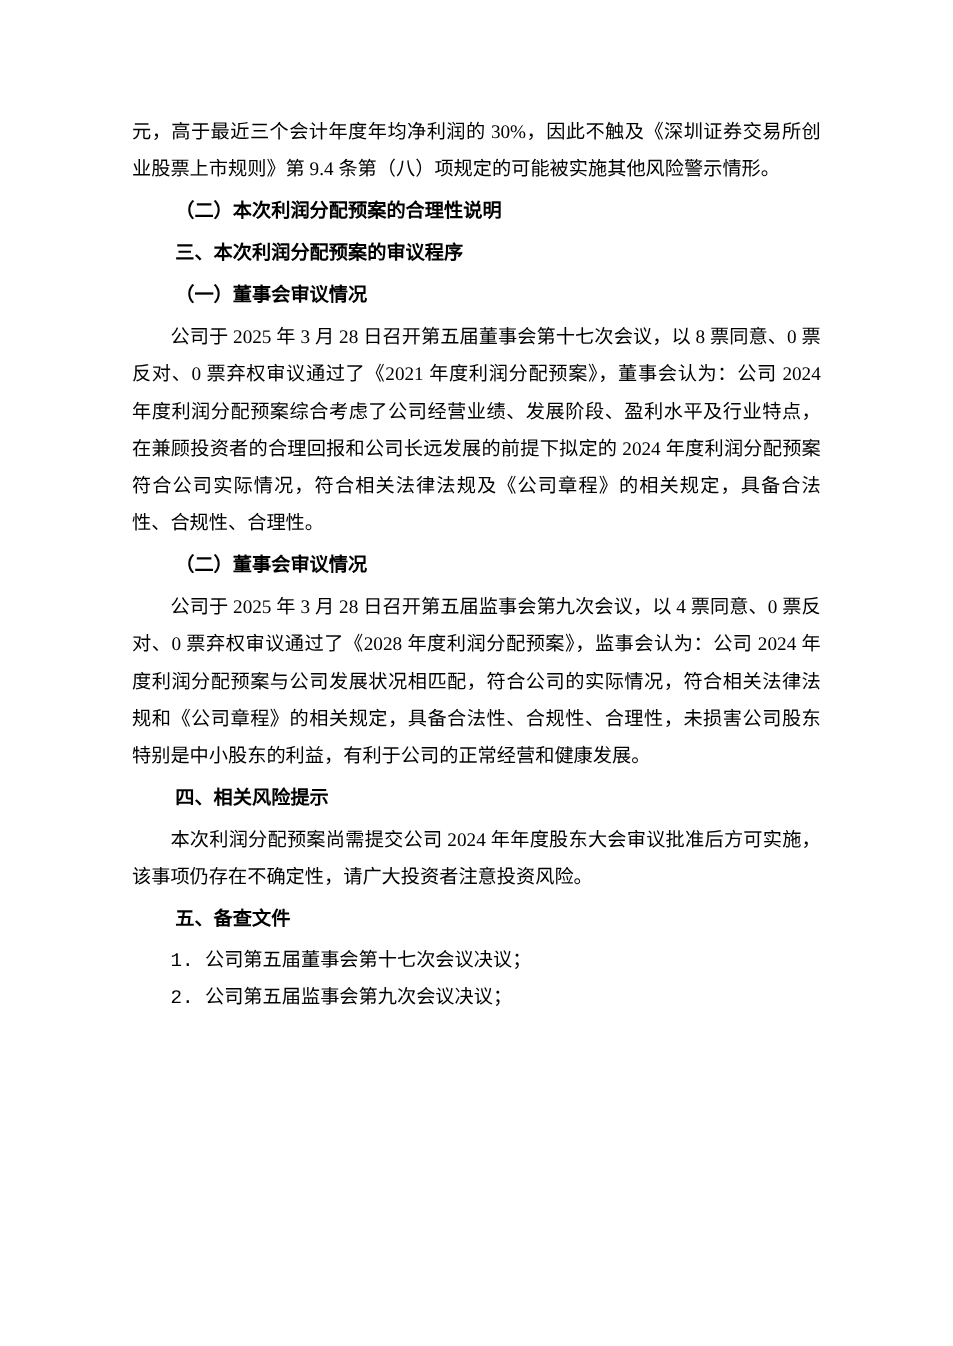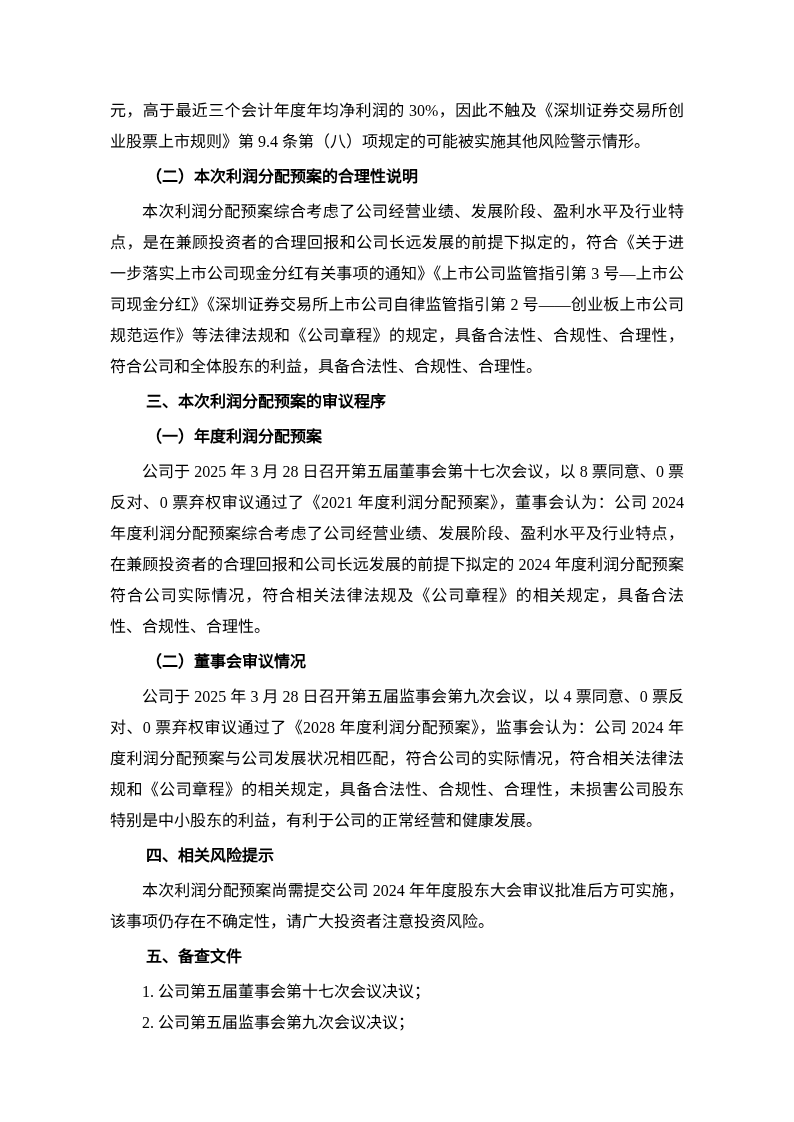--- a/index.html
+++ b/index.html
@@ -37,31 +37,31 @@
   .heading {
     margin: 4px;
     font-weight: bold;
     text-indent: 2em;
     text-align: left;
   }
   .item {
     margin: 0;
     text-indent: 2em;
     text-align: left;
+    font-family: Liberation Mono, monospace;
   }
 </style>
 </head>
 <body>
 
 <div class="page">
   <p class="para cont">元，高于最近三个会计年度年均净利润的 30%，因此不触及《深圳证券交易所创业股票上市规则》第 9.4 条第（八）项规定的可能被实施其他风险警示情形。</p>
   <p class="heading">（二）本次利润分配预案的合理性说明</p>
-  <p class="para">本次利润分配预案综合考虑了公司经营业绩、发展阶段、盈利水平及行业特点，是在兼顾投资者的合理回报和公司长远发展的前提下拟定的，符合《关于进一步落实上市公司现金分红有关事项的通知》《上市公司监管指引第 3 号—上市公司现金分红》《深圳证券交易所上市公司自律监管指引第 2 号——创业板上市公司规范运作》等法律法规和《公司章程》的规定，具备合法性、合规性、合理性，符合公司和全体股东的利益，具备合法性、合规性、合理性。</p>
   <p class="heading">三、本次利润分配预案的审议程序</p>
-  <p class="heading">（一）年度利润分配预案</p>
+  <p class="heading">（一）董事会审议情况</p>
   <p class="para">公司于 2025 年 3 月 28 日召开第五届董事会第十七次会议，以 8 票同意、0 票反对、0 票弃权审议通过了《2021 年度利润分配预案》，董事会认为：公司 2024 年度利润分配预案综合考虑了公司经营业绩、发展阶段、盈利水平及行业特点，在兼顾投资者的合理回报和公司长远发展的前提下拟定的 2024 年度利润分配预案符合公司实际情况，符合相关法律法规及《公司章程》的相关规定，具备合法性、合规性、合理性。</p>
   <p class="heading">（二）董事会审议情况</p>
   <p class="para">公司于 2025 年 3 月 28 日召开第五届监事会第九次会议，以 4 票同意、0 票反对、0 票弃权审议通过了《2028 年度利润分配预案》，监事会认为：公司 2024 年度利润分配预案与公司发展状况相匹配，符合公司的实际情况，符合相关法律法规和《公司章程》的相关规定，具备合法性、合规性、合理性，未损害公司股东特别是中小股东的利益，有利于公司的正常经营和健康发展。</p>
   <p class="heading">四、相关风险提示</p>
   <p class="para">本次利润分配预案尚需提交公司 2024 年年度股东大会审议批准后方可实施，该事项仍存在不确定性，请广大投资者注意投资风险。</p>
   <p class="heading">五、备查文件</p>
   <p class="item">1. 公司第五届董事会第十七次会议决议；</p>
   <p class="item">2. 公司第五届监事会第九次会议决议；</p>
 </div>
 

